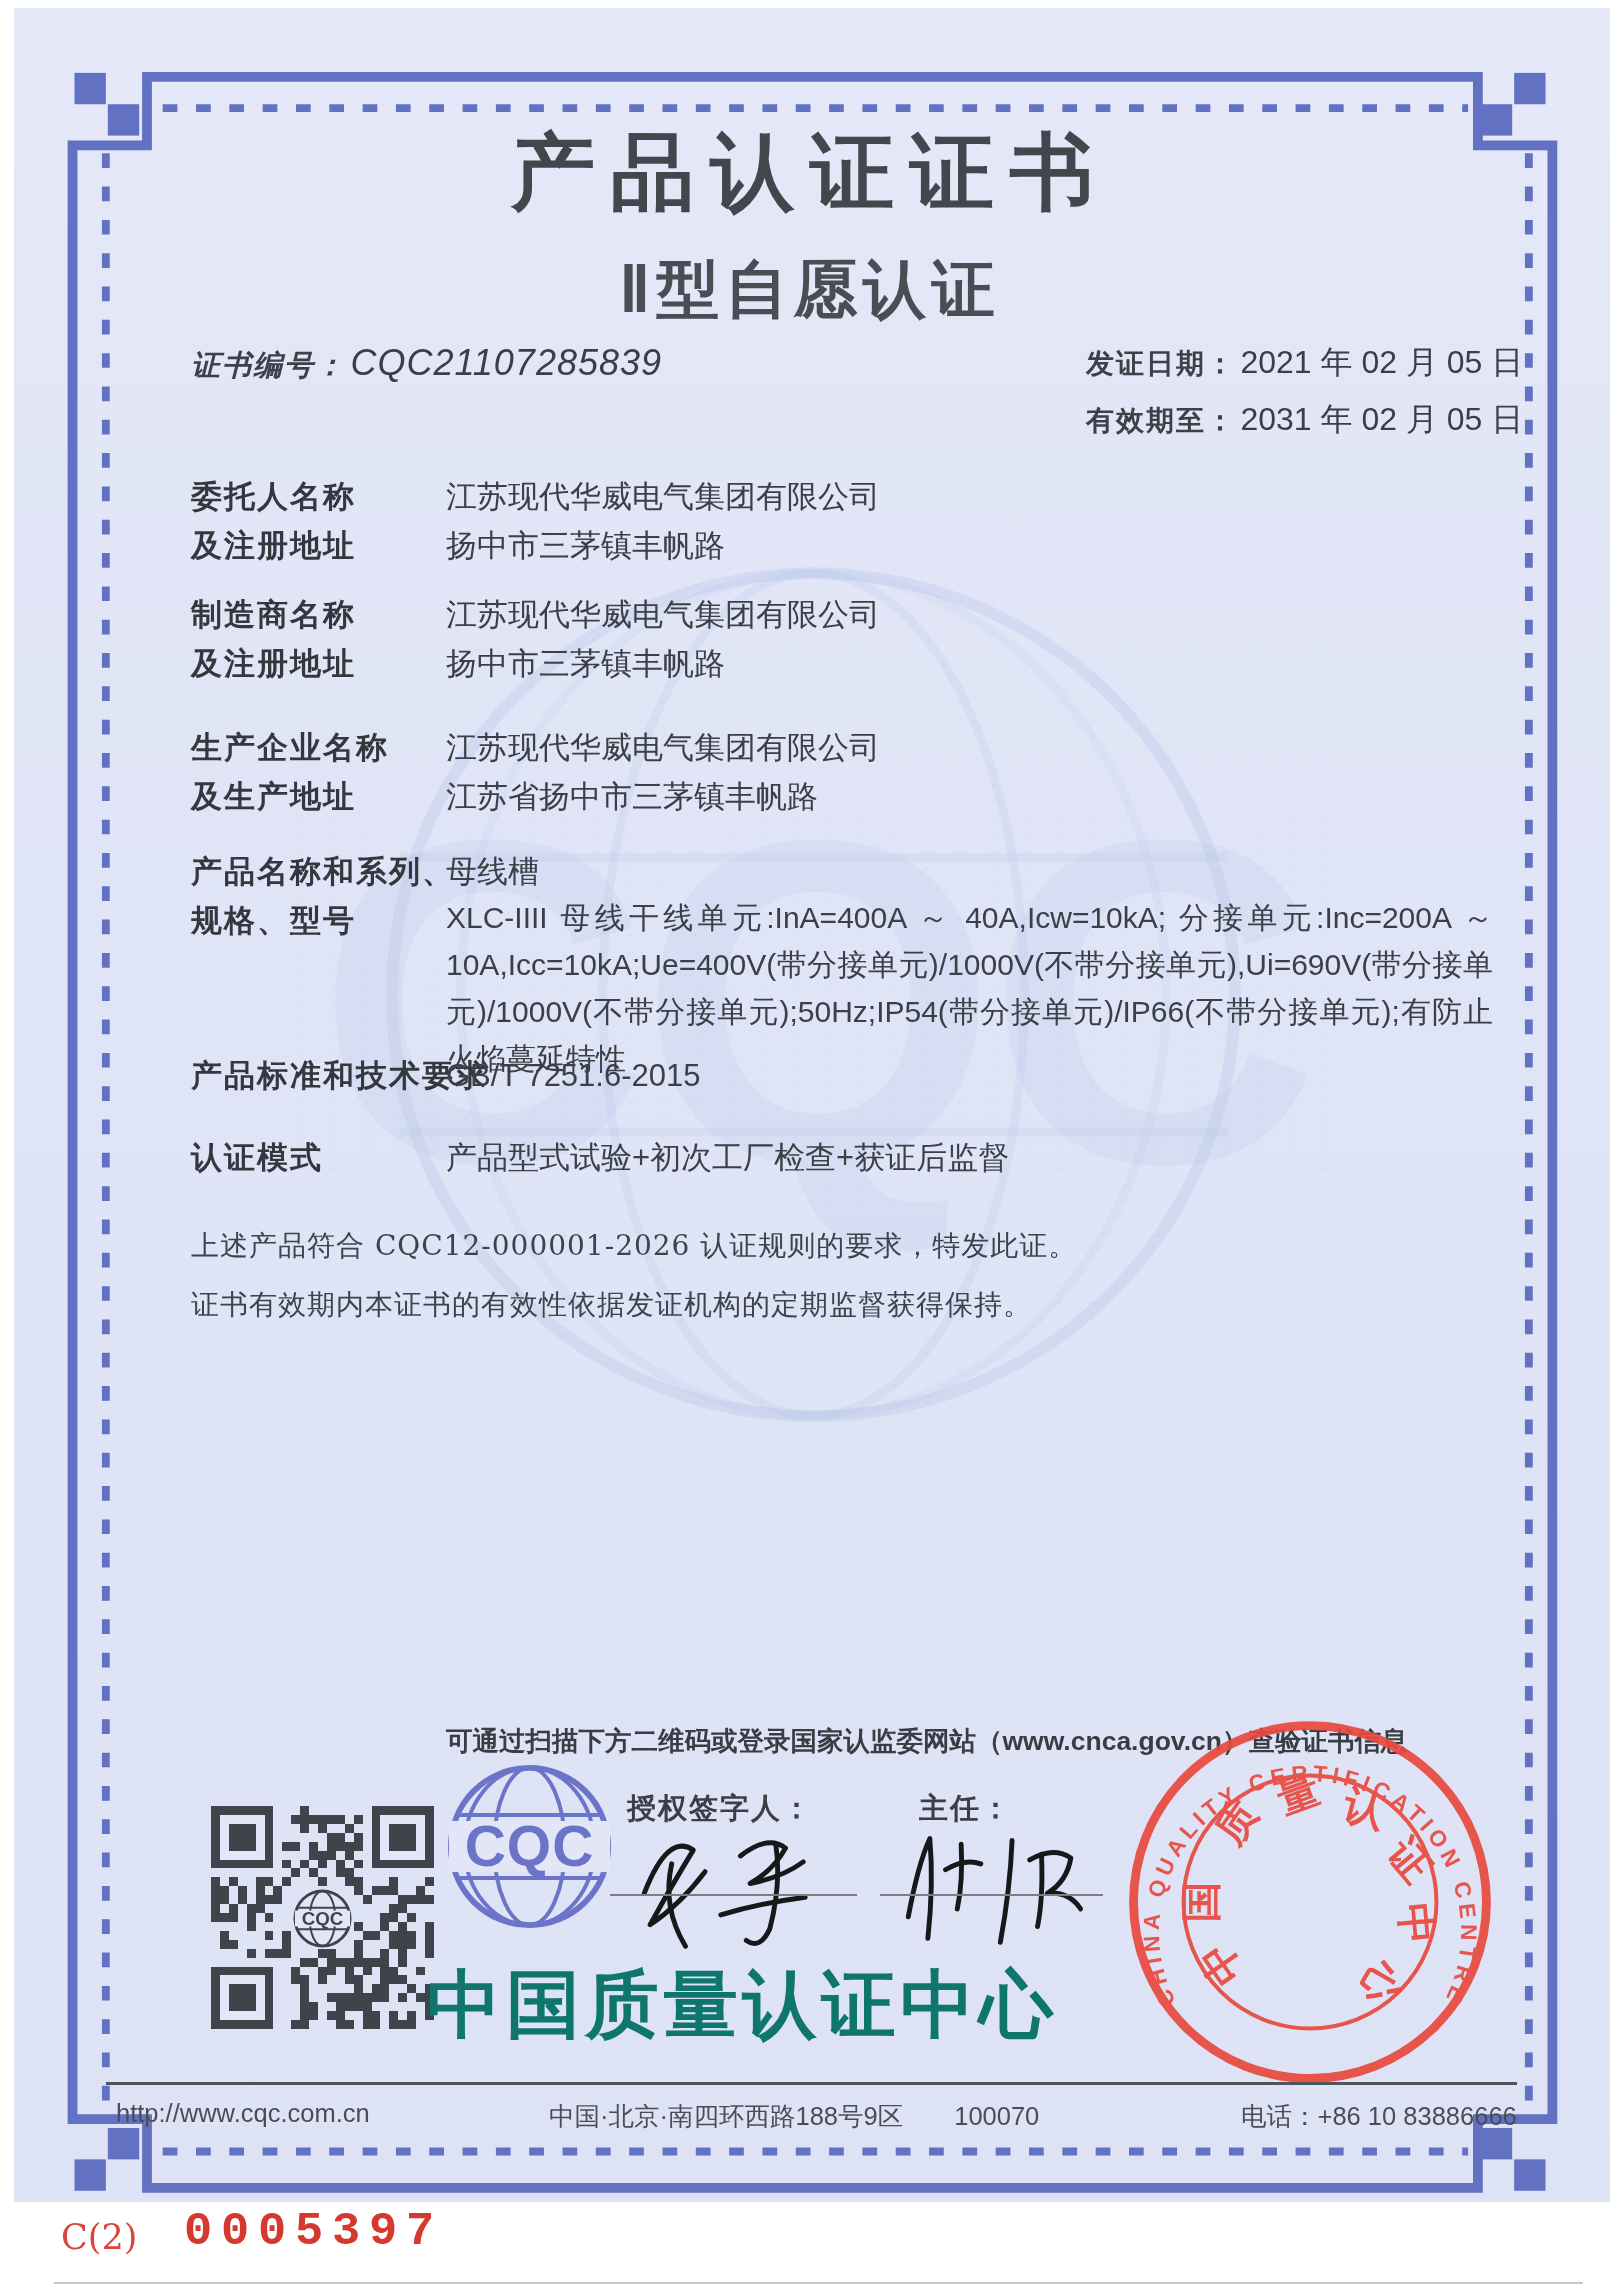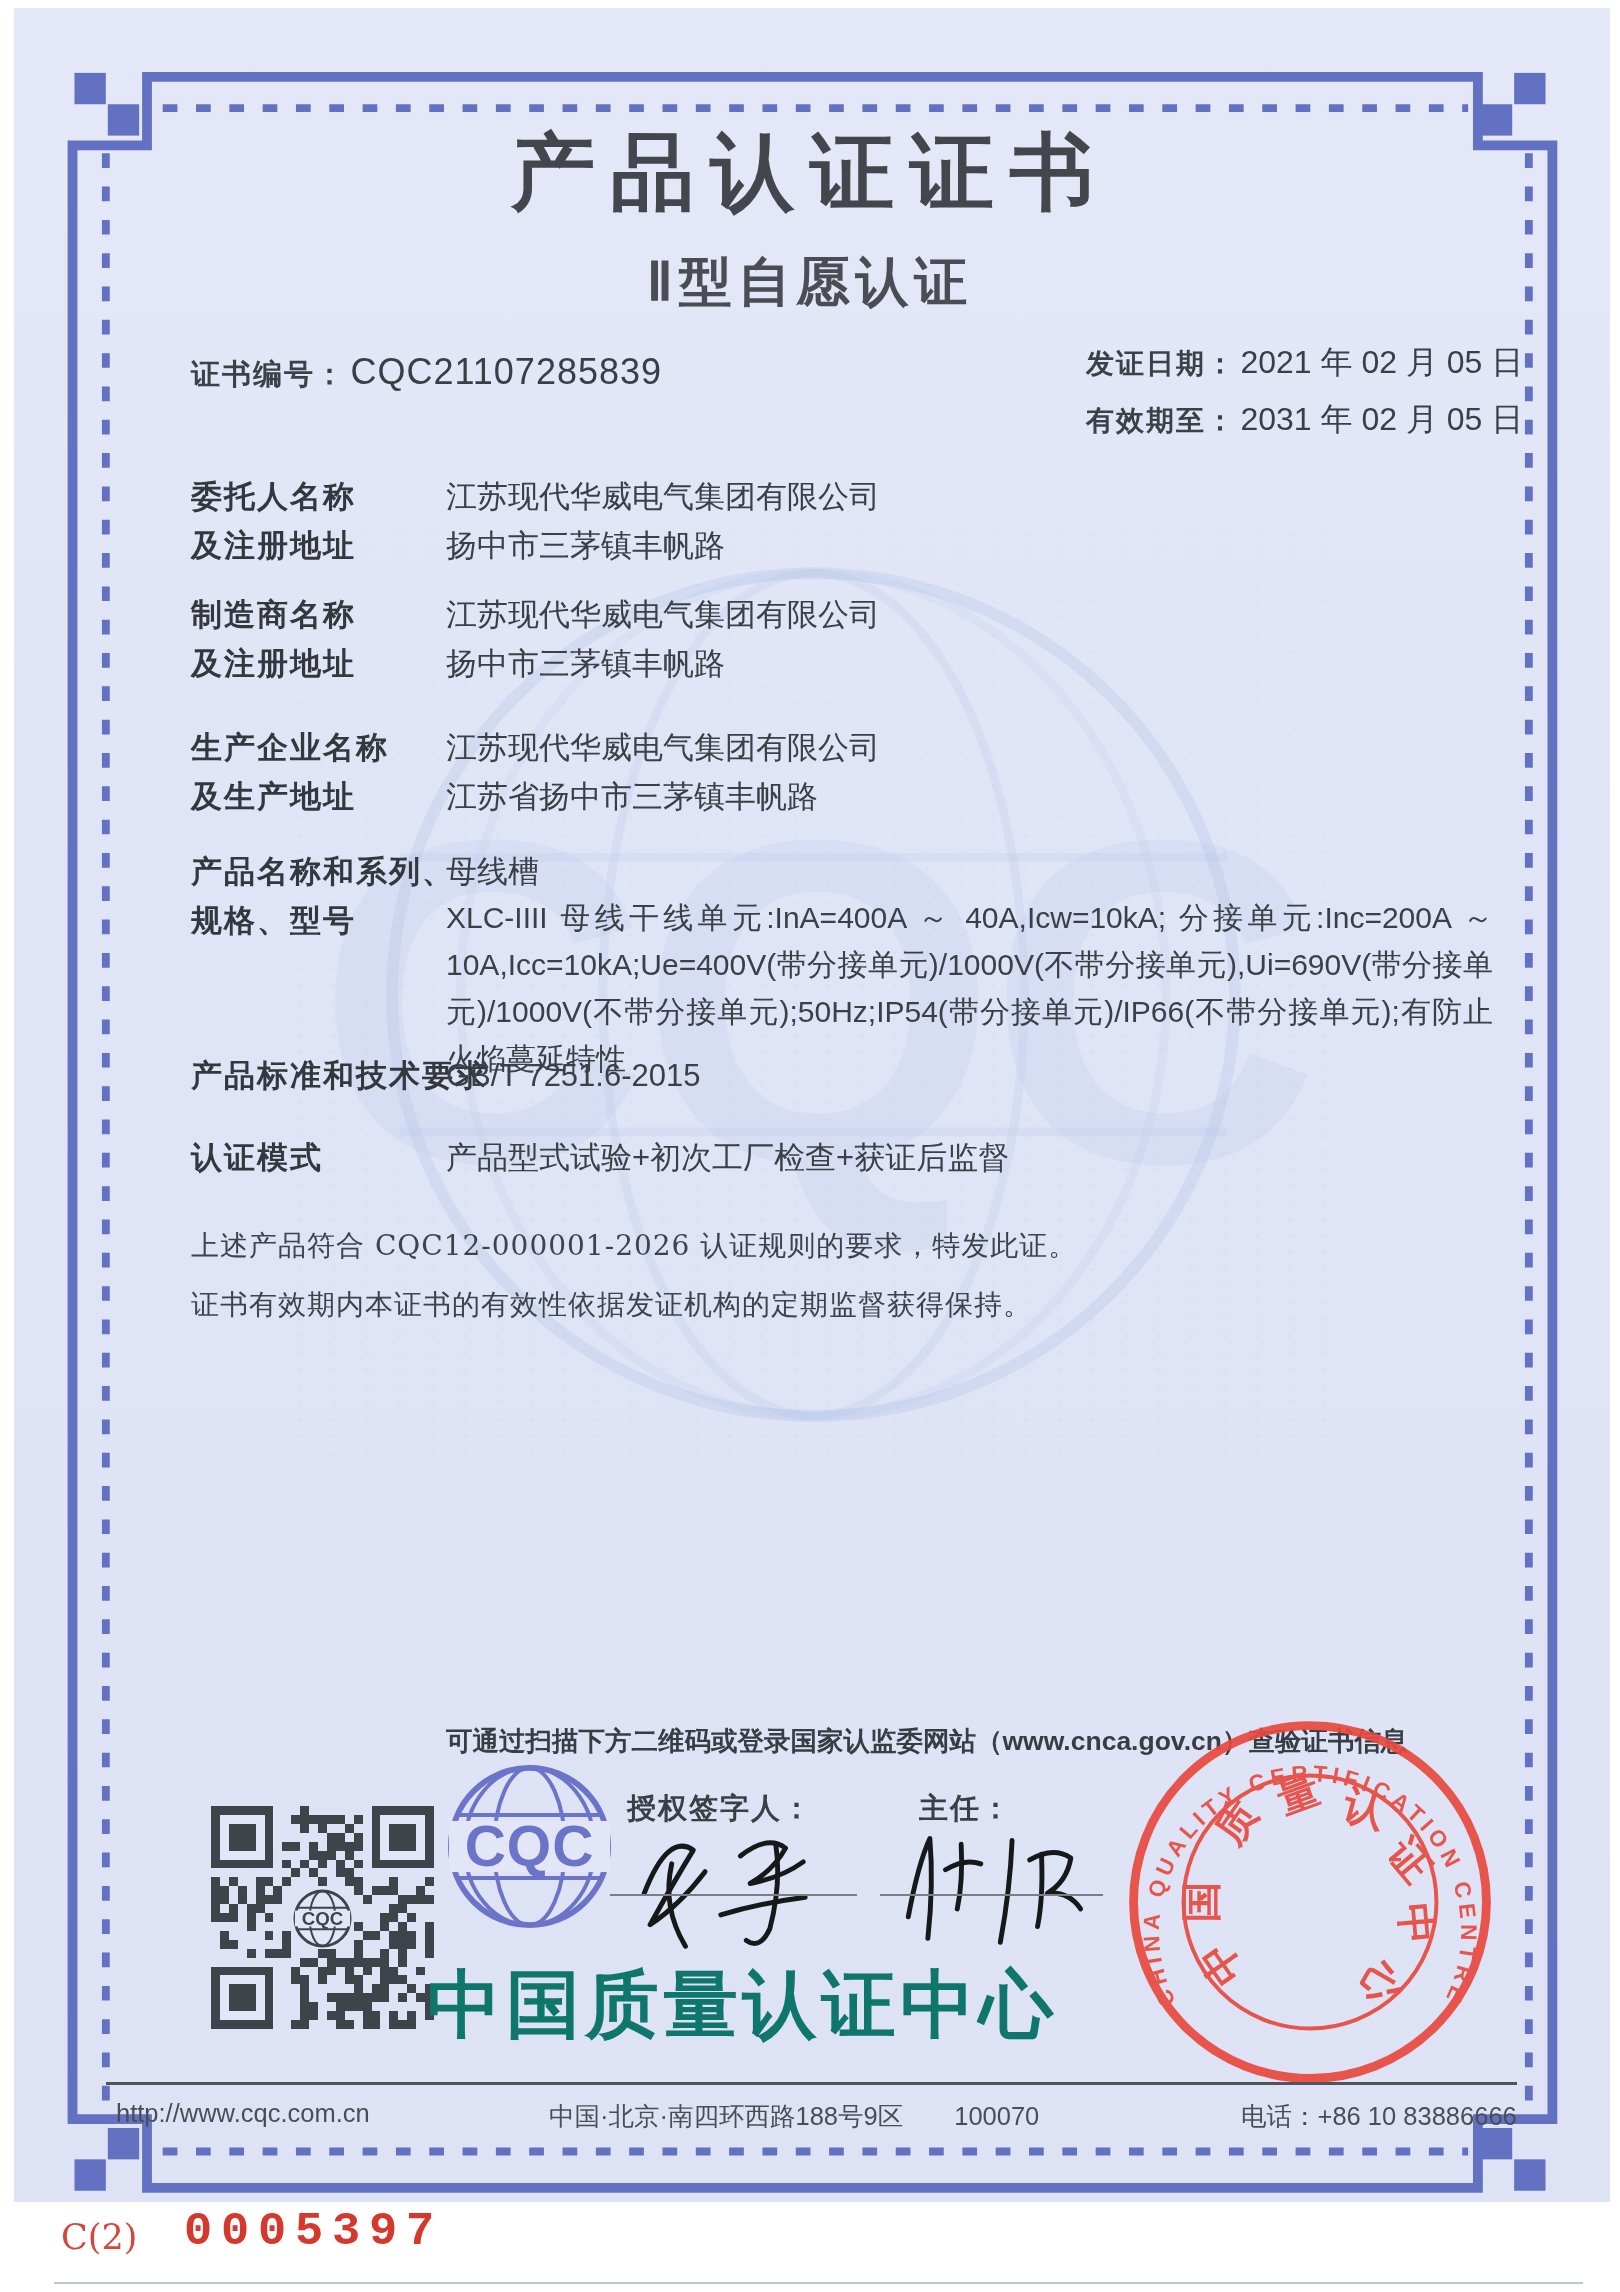--- a/index.html
+++ b/index.html
@@ -4,21 +4,21 @@
 <style>
   html,body{margin:0;padding:0;background:#ffffff;}
   #page{position:relative;width:1620px;height:2293px;background:#ffffff;overflow:hidden;
         font-family:"Liberation Sans",sans-serif;color:#3a3f46;}
   .abs{position:absolute;}
   .paper{position:absolute;left:13.7px;top:7.8px;width:1596px;height:2194px;
          background:linear-gradient(180deg,#e4e8f8 0%,#dfe4f6 45%,#dde2f5 100%);}
   .kaiti{font-family:"DejaVu Serif",serif;}
   .title{left:0;right:0;text-align:center;top:116px;font-size:84px;font-weight:700;
          color:#43474d;letter-spacing:15.7px;}
-  .subtitle{left:0;right:0;text-align:center;top:247px;font-size:53px;font-weight:700;
+  .subtitle{left:0;right:0;text-align:center;top:247px;font-size:63px;font-weight:700;
             color:#4a4e54;letter-spacing:5.9px;}
   .certno-label{font-size:29px;font-weight:700;color:#3c4148;letter-spacing:2px;}
   .certno-value{font-size:36px;color:#3a3f46;letter-spacing:1px;}
   .date-label{font-size:28px;font-weight:700;color:#3c4148;letter-spacing:2px;}
   .date-value{font-size:32px;color:#3a3f46;}
   .flabel{font-size:31px;font-weight:700;color:#34383e;letter-spacing:2px;line-height:49px;}
   .fvalue{font-size:31px;color:#3b4047;line-height:49px;}
   .spec{font-size:30px;color:#3b4047;line-height:47px;text-align:justify;}
   .stmt{font-size:28px;color:#3c434b;letter-spacing:1px;}
   .verify{font-size:26.5px;font-weight:600;color:#383d44;}
@@ -63,21 +63,21 @@
     <rect x="1511" y="106" width="32" height="32" fill="#6271c2"></rect>
     <rect x="76" y="2203" width="32" height="32" fill="#6271c2"></rect>
     <rect x="110" y="2171" width="32" height="32" fill="#6271c2"></rect>
     <rect x="1545" y="2203" width="32" height="32" fill="#6271c2"></rect>
     <rect x="1511" y="2171" width="32" height="32" fill="#6271c2"></rect>
   </svg>
 
   <div class="abs title">产品认证证书</div>
   <div class="abs subtitle">Ⅱ型自愿认证</div>
 
-  <div class="abs" style="left:191px;top:351px;">
+  <div class="abs" style="left:191px;top:342px;font-style:italic;">
     <span class="certno-label kaiti">证书编号：</span>
     <span class="certno-value">CQC21107285839</span>
   </div>
 
   <div class="abs" style="left:1086px;top:341px;">
     <span class="date-label kaiti">发证日期：</span>
     <span class="date-value">2021 年 02 月 05 日</span>
   </div>
   <div class="abs" style="left:1086px;top:398px;">
     <span class="date-label kaiti">有效期至：</span>

